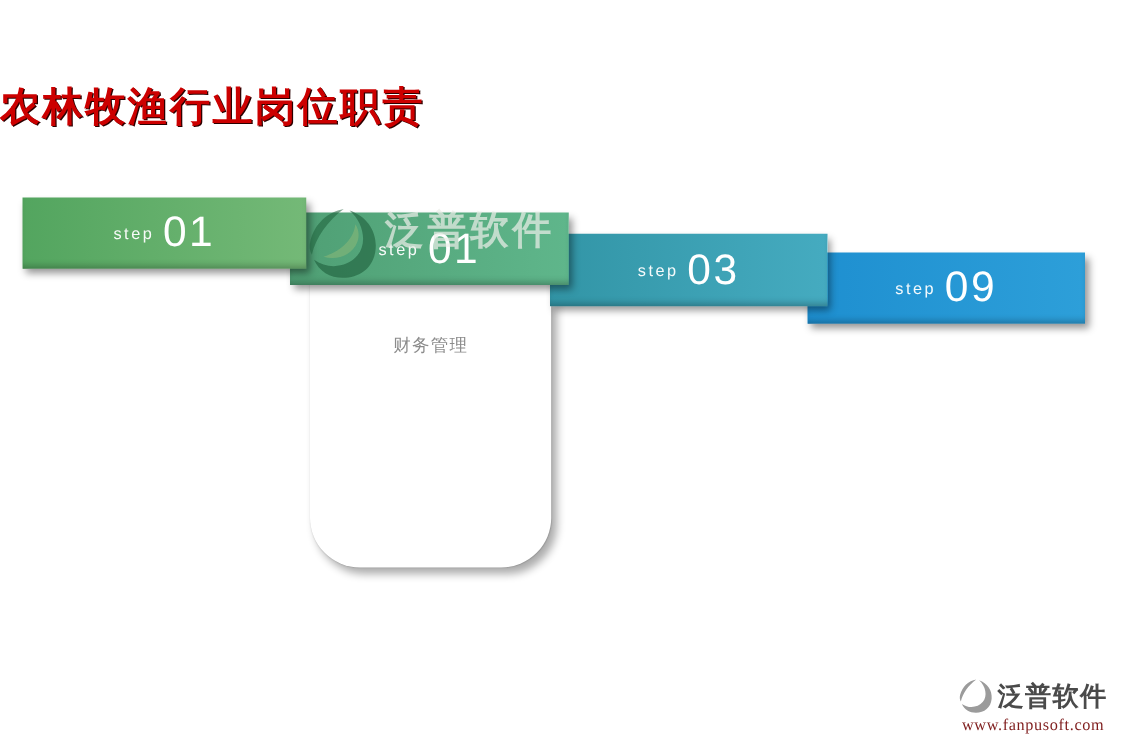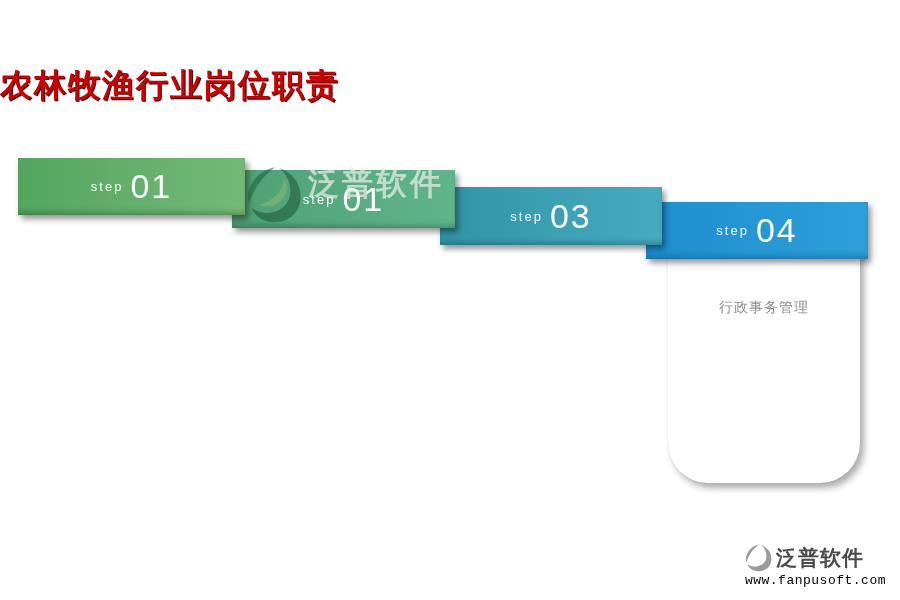--- a/index.html
+++ b/index.html
@@ -39,49 +39,49 @@
   .wm-cn{font-size:31px;font-weight:bold;letter-spacing:3px;
     color:rgba(234,237,231,0.72);line-height:36px;}
   .wm-en{font-size:12px;letter-spacing:3.5px;color:rgba(226,233,226,0.62);
     line-height:16px;}
 
   .footer-logo{position:absolute;right:14px;bottom:12px;text-align:center;}
   .footer-row{display:flex;align-items:center;justify-content:flex-start;}
   .ft-icon{width:28px;height:28px;margin-right:3px;}
   .ft-cn{font-size:21px;font-weight:bold;color:#4a4a4a;letter-spacing:1px;
     font-family:"Liberation Serif","DejaVu Serif",serif;}
-  .ft-url{font-size:13px;color:#000000;letter-spacing:0.5px;margin-top:1px;
-    font-family:Liberation Mono, monospace;}
+  .ft-url{font-size:13px;color:#7f1d1d;letter-spacing:0.5px;margin-top:1px;
+    font-family:Liberation Serif, serif;}
 </style>
 </head>
 <body>
 
 <div class="stage">
 
   <div class="page-title">农林牧渔行业岗位职责</div>
 
-  <div class="card-body body-4">
-    <div class="card-role">行政事务管理</div>
+  <div class="card-body body-2">
+    <div class="card-role">财务管理</div>
   </div>
 
   <div class="card-header hdr-1" style="background: linear-gradient(to right, rgb(83, 165, 95), rgb(116, 185, 119));">
     <span class="step-word">step</span>
     <span class="step-num">01</span>
   </div>
   <div class="card-header hdr-2" style="background: linear-gradient(to right, rgb(79, 159, 116), rgb(95, 182, 139));">
     <span class="step-word">step</span>
     <span class="step-num">01</span>
   </div>
   <div class="card-header hdr-3" style="background: linear-gradient(to right, rgb(50, 149, 166), rgb(69, 171, 192));">
     <span class="step-word">step</span>
     <span class="step-num">03</span>
   </div>
   <div class="card-header hdr-4" style="background: linear-gradient(to right, rgb(30, 143, 208), rgb(45, 159, 217));">
     <span class="step-word">step</span>
-    <span class="step-num">04</span>
+    <span class="step-num">09</span>
   </div>
 
   <div class="watermark">
     <svg class="wm-icon" viewBox="0 0 100 100">
       <path d="M50 2 C28 6 10 22 4 46 C2 54 3 60 6 65 C11 42 28 18 50 2 Z" fill="rgba(30,96,58,0.55)"></path>
       <path d="M58 4 C82 12 96 33 94 57 C92 82 73 97 49 97 C31 97 16 88 9 72 C28 86 55 83 69 66 C83 49 77 20 58 4 Z" fill="rgba(28,92,56,0.58)"></path>
       <path d="M22 68 C40 73 57 67 66 53 C72 44 72 32 66 23 C64 43 47 60 22 68 Z" fill="rgba(130,182,120,0.65)"></path>
     </svg>
     <div class="wm-text">
       <span class="wm-cn">泛普软件</span>

